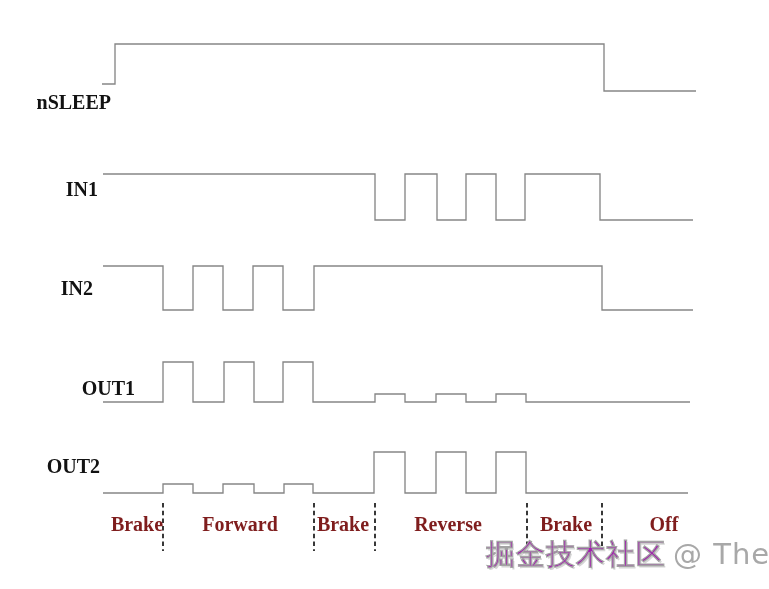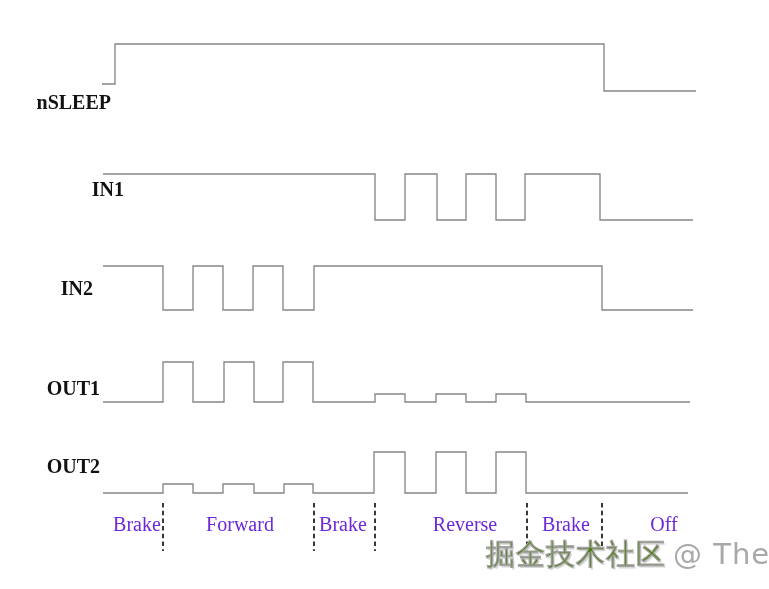--- a/index.html
+++ b/index.html
@@ -33,38 +33,38 @@
     font-weight: bold;
     font-size: 20px;
     color: #121212;
     white-space: nowrap;
     line-height: 1.1;
   }
   .phase-label {
     position: absolute;
     top: 513px;
     transform: translateX(-50%);
-    font-weight: normal;
+    font-weight: bold;
     font-size: 20px;
-    color: #6d28d9;
+    color: #7f1d1d;
     white-space: nowrap;
     line-height: 1.1;
   }
   .watermark {
     position: absolute;
     left: 486px;
     top: 539px;
     font-family: "DejaVu Sans", sans-serif;
     font-size: 29px;
     line-height: 1.05;
     white-space: nowrap;
     user-select: none;
   }
   .wm-cn {
-    color: #4d7c0f;
+    color: #a21caf;
     -webkit-text-stroke: 1.2px #a3a3a3;
     text-shadow: 1.5px 1.5px 0 #d6d6d6;
     letter-spacing: 1px;
   }
   .wm-en {
     color: #a8a8a8;
     margin-left: 7px;
     letter-spacing: 1px;
   }
 </style>
@@ -79,27 +79,27 @@
       <polyline points="103,402 163,402 163,362 193,362 193,402 224,402 224,362 254,362 254,402 283,402 283,362 313,362 313,402 375,402 375,394 405,394 405,402 436,402 436,394 466,394 466,402 496,402 496,394 526,394 526,402 690,402" class="wave"></polyline>
       <polyline points="103,493 163,493 163,484 193,484 193,493 223,493 223,484 254,484 254,493 284,493 284,484 313,484 313,493 374,493 374,452 405,452 405,493 436,493 436,452 466,452 466,493 496,493 496,452 526,452 526,493 688,493" class="wave"></polyline>
       <line x1="163" x2="163" y1="503" y2="551" class="divider"></line>
       <line x1="314" x2="314" y1="503" y2="551" class="divider"></line>
       <line x1="375" x2="375" y1="503" y2="551" class="divider"></line>
       <line x1="527" x2="527" y1="503" y2="551" class="divider"></line>
       <line x1="602" x2="602" y1="503" y2="551" class="divider"></line>
     </svg>
   <div>
       <div class="sig-label" style="right: 658px; top: 91px;">nSLEEP</div>
-      <div class="sig-label" style="right: 645px; top: 178px;">IN1</div>
+      <div class="sig-label" style="right: 671px; top: 178px;">IN1</div>
       <div class="sig-label" style="right: 676px; top: 277px;">IN2</div>
-      <div class="sig-label" style="right: 669px; top: 377px;">OUT1</div>
+      <div class="sig-label" style="right: 634px; top: 377px;">OUT1</div>
       <div class="sig-label" style="right: 669px; top: 455px;">OUT2</div>
       <div class="phase-label" style="left: 137px;">Brake</div>
       <div class="phase-label" style="left: 240px; text-align: center;">Forward</div>
       <div class="phase-label" style="left: 343px;">Brake</div>
-      <div class="phase-label" style="left: 465px;">Reverse</div>
+      <div class="phase-label" style="left: 448px;">Reverse</div>
       <div class="phase-label" style="left: 566px;">Brake</div>
       <div class="phase-label" style="left: 664px;">Off</div>
     </div>
   <div class="watermark">
     <span class="wm-cn">掘金技术社区</span><span class="wm-en">@ Theo_</span>
   </div>
 </div>
 
 </body></html>

